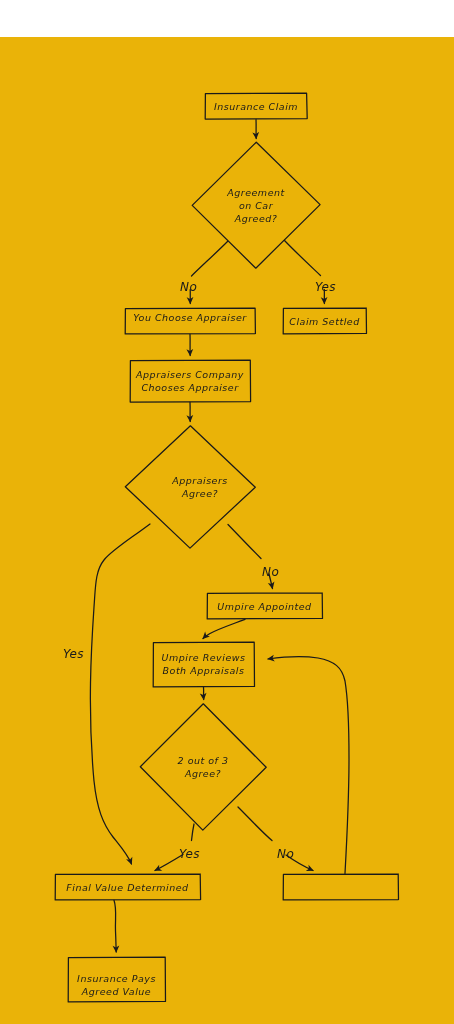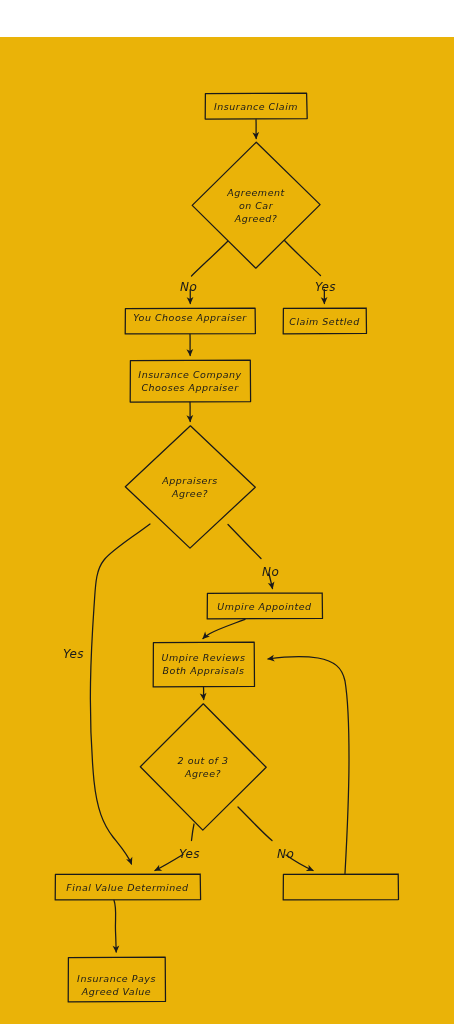--- a/index.html
+++ b/index.html
@@ -128,24 +128,24 @@
   <div class="node-label" style="left:205px; top:56px; width:102px; height:26px;">Insurance Claim</div>
 
   <div class="node-label" style="left:206px; top:137px; width:100px; height:62px;">Agreement
 on Car
 Agreed?</div>
 
   <div class="node-label" style="left:125px; top:271px; width:130px; height:18px;">You Choose Appraiser</div>
 
   <div class="node-label" style="left:283px; top:271px; width:83px; height:26px;text-align:right;">Claim Settled</div>
 
-  <div class="node-label" style="left:130px; top:323px; width:120px; height:42px;">Insurance Company
+  <div class="node-label" style="left:130px; top:323px; width:120px; height:42px;">Appraisers Company
 Chooses Appraiser</div>
 
-  <div class="node-label" style="left:140px; top:427px; width:100px; height:46px;">Appraisers
+  <div class="node-label" style="left:150px; top:427px; width:100px; height:46px;">Appraisers
 Agree?</div>
 
   <div class="node-label" style="left:207px; top:556px; width:115px; height:26px;text-align:right;">Umpire Appointed</div>
 
   <div class="node-label" style="left:153px; top:605px; width:101px; height:44px;">Umpire Reviews
 Both Appraisals</div>
 
   <div class="node-label" style="left:153px; top:707px; width:100px; height:46px;">2 out of 3
 Agree?</div>
 

